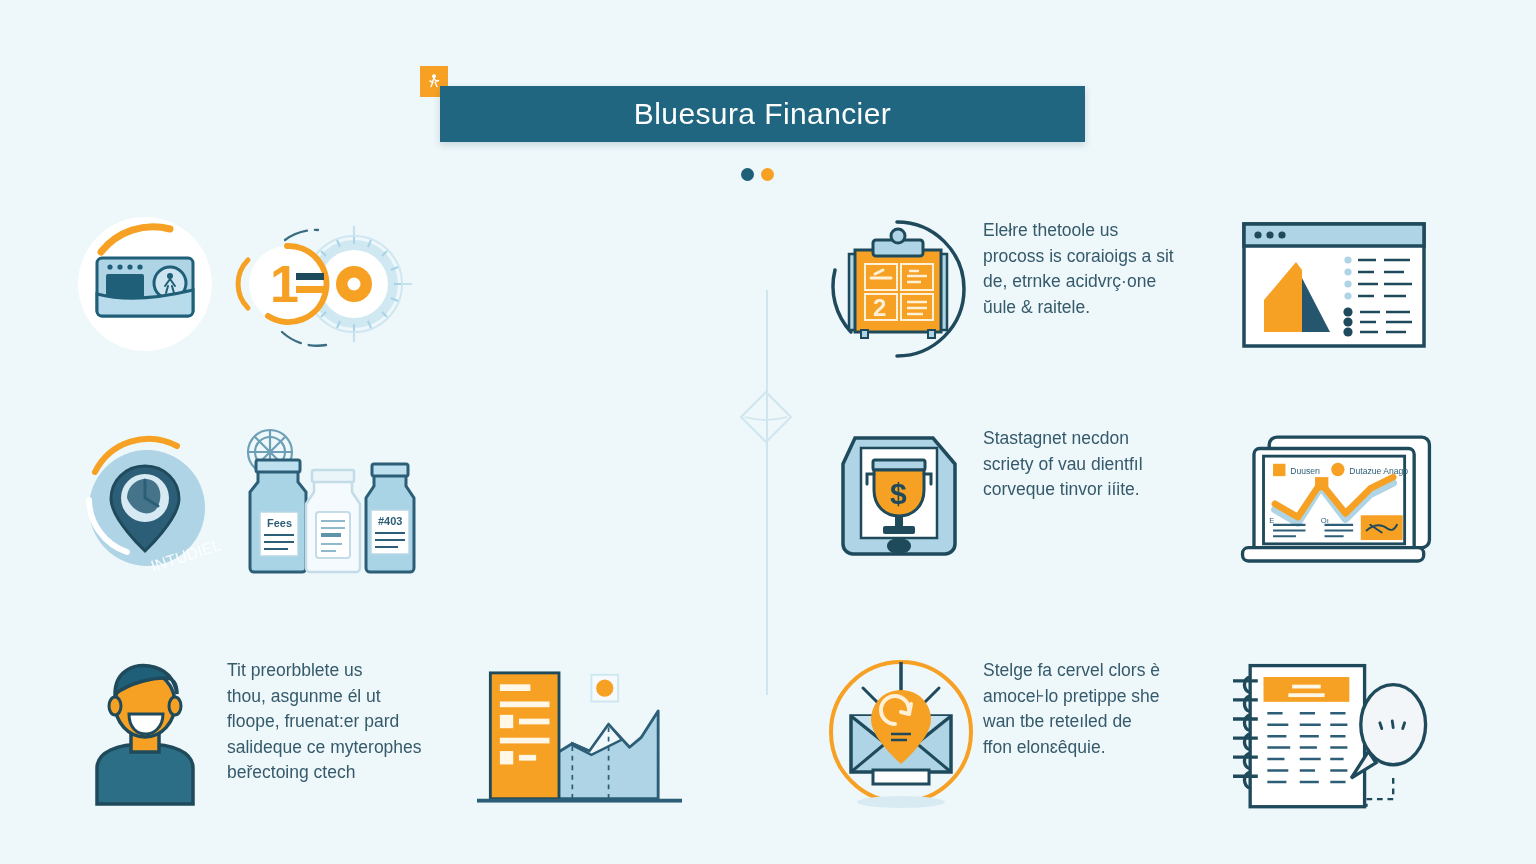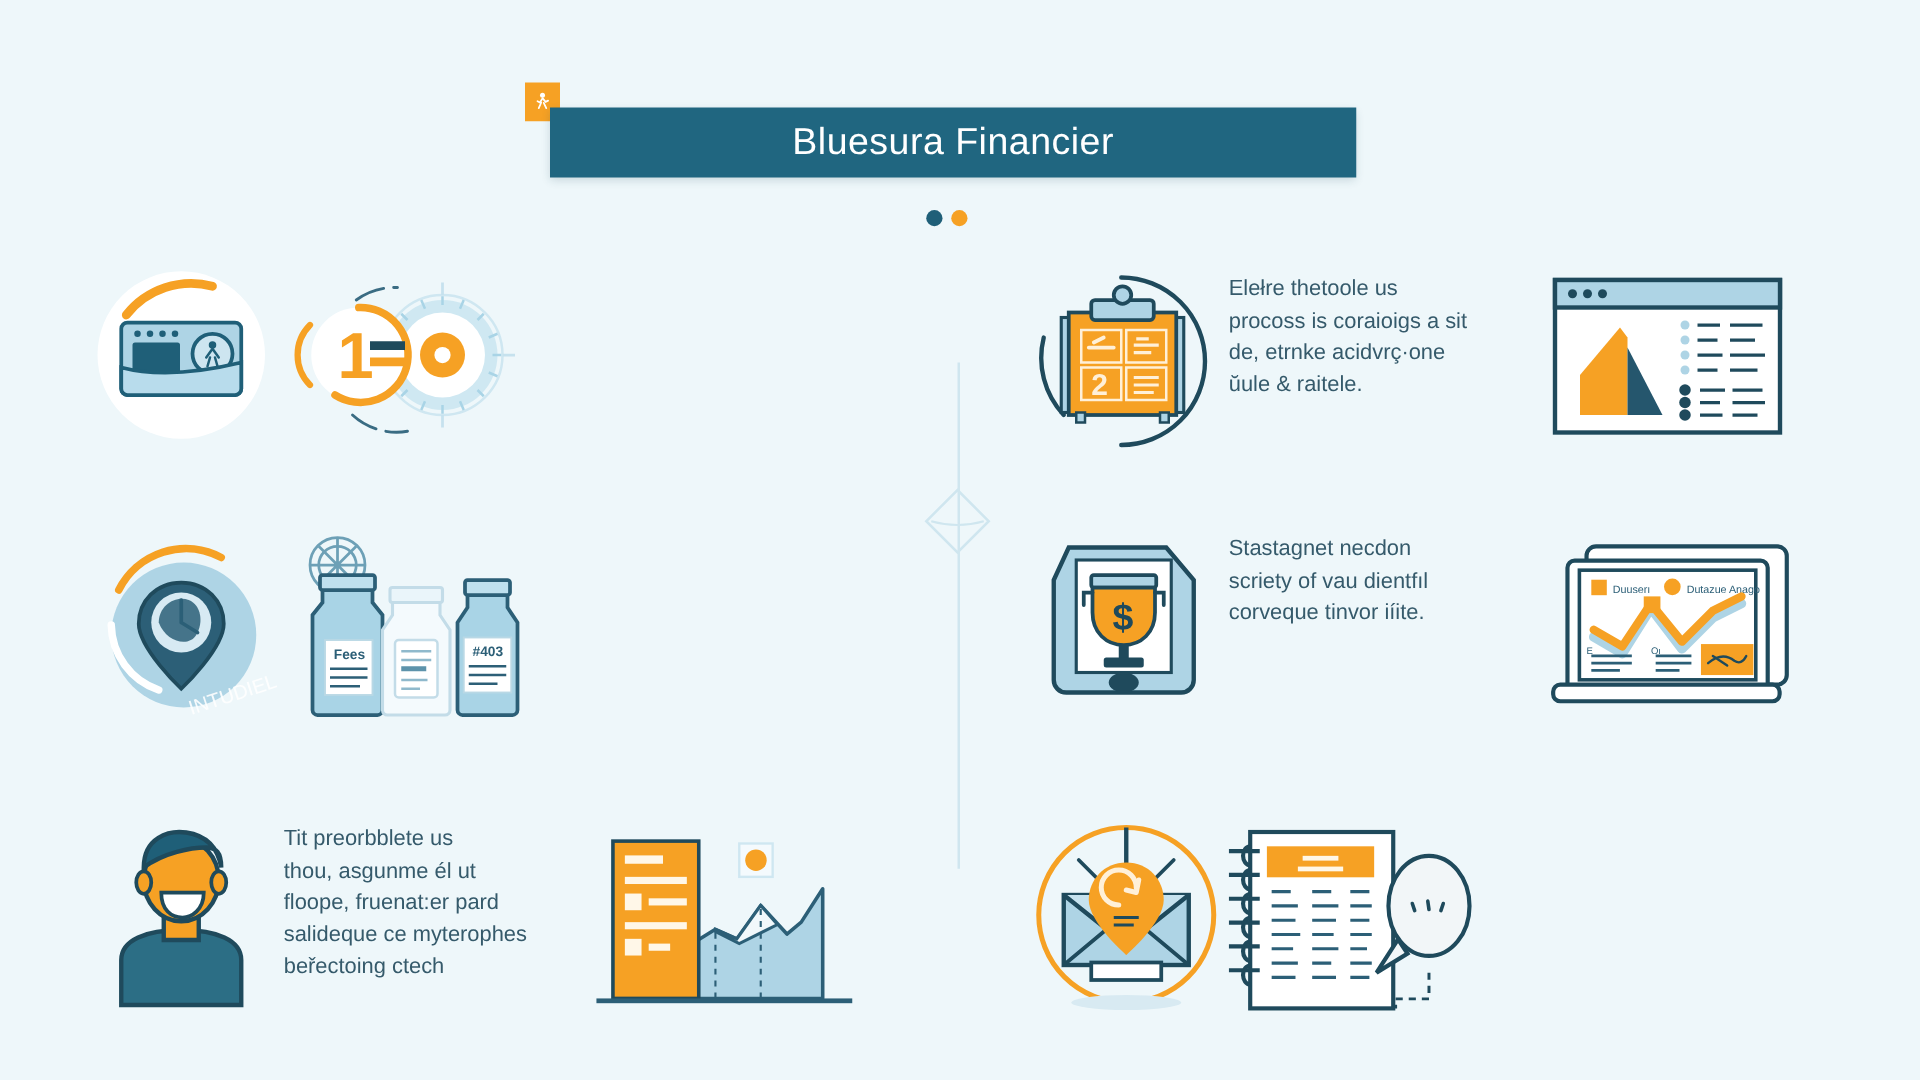--- a/index.html
+++ b/index.html
@@ -422,20 +422,26 @@
         <path d="M30 120 L66 90 M130 120 L94 90" stroke="#1f4a5c" stroke-width="3" fill="none"></path>
         <rect x="52" y="118" width="56" height="14" fill="#ffffff" stroke="#1f4a5c" stroke-width="3"></rect>
         <path d="M80 38 C62 38 50 52 50 68 C50 86 80 112 80 112 C80 112 110 86 110 68 C110 52 98 38 80 38 Z" fill="#f6a124"></path>
         <path d="M88 58 A14 14 0 1 0 74 72" stroke="#fff0d8" stroke-width="4" fill="none" stroke-linecap="round"></path>
         <path d="M90 52 L88 62 L80 60" stroke="#fff0d8" stroke-width="4" fill="none" stroke-linecap="round" stroke-linejoin="round"></path>
         <g stroke="#1f4a5c" stroke-width="2.4">
           <path d="M70 82 L90 82 M70 88 L86 88"></path>
         </g>
       </svg>
     </div>
+    <div class="txt">
+      <p class="body-text">Stelɡe fa cervel clors è
+amoce⊦lo pretippe she
+wan tbe reteıled de
+ffon elonɛêquie.</p>
+    </div>
     <div class="ic-b">
       <svg width="215" height="175" viewBox="0 0 215 175">
         <rect x="18" y="10" width="120" height="148" fill="#ffffff" stroke="#1f4a5c" stroke-width="3.5"></rect>
 
         <g stroke="#1f4a5c" stroke-width="3.5" fill="none">
           <path d="M0 26 L26 26 M0 46 L26 46 M0 66 L26 66 M0 86 L26 86 M0 106 L26 106 M0 126 L26 126"></path>
           <path d="M18 22 A6 8 0 0 0 18 38 M18 42 A6 8 0 0 0 18 58 M18 62 A6 8 0 0 0 18 78
                    M18 82 A6 8 0 0 0 18 98 M18 102 A6 8 0 0 0 18 118 M18 122 A6 8 0 0 0 18 138"></path>
         </g>
 

